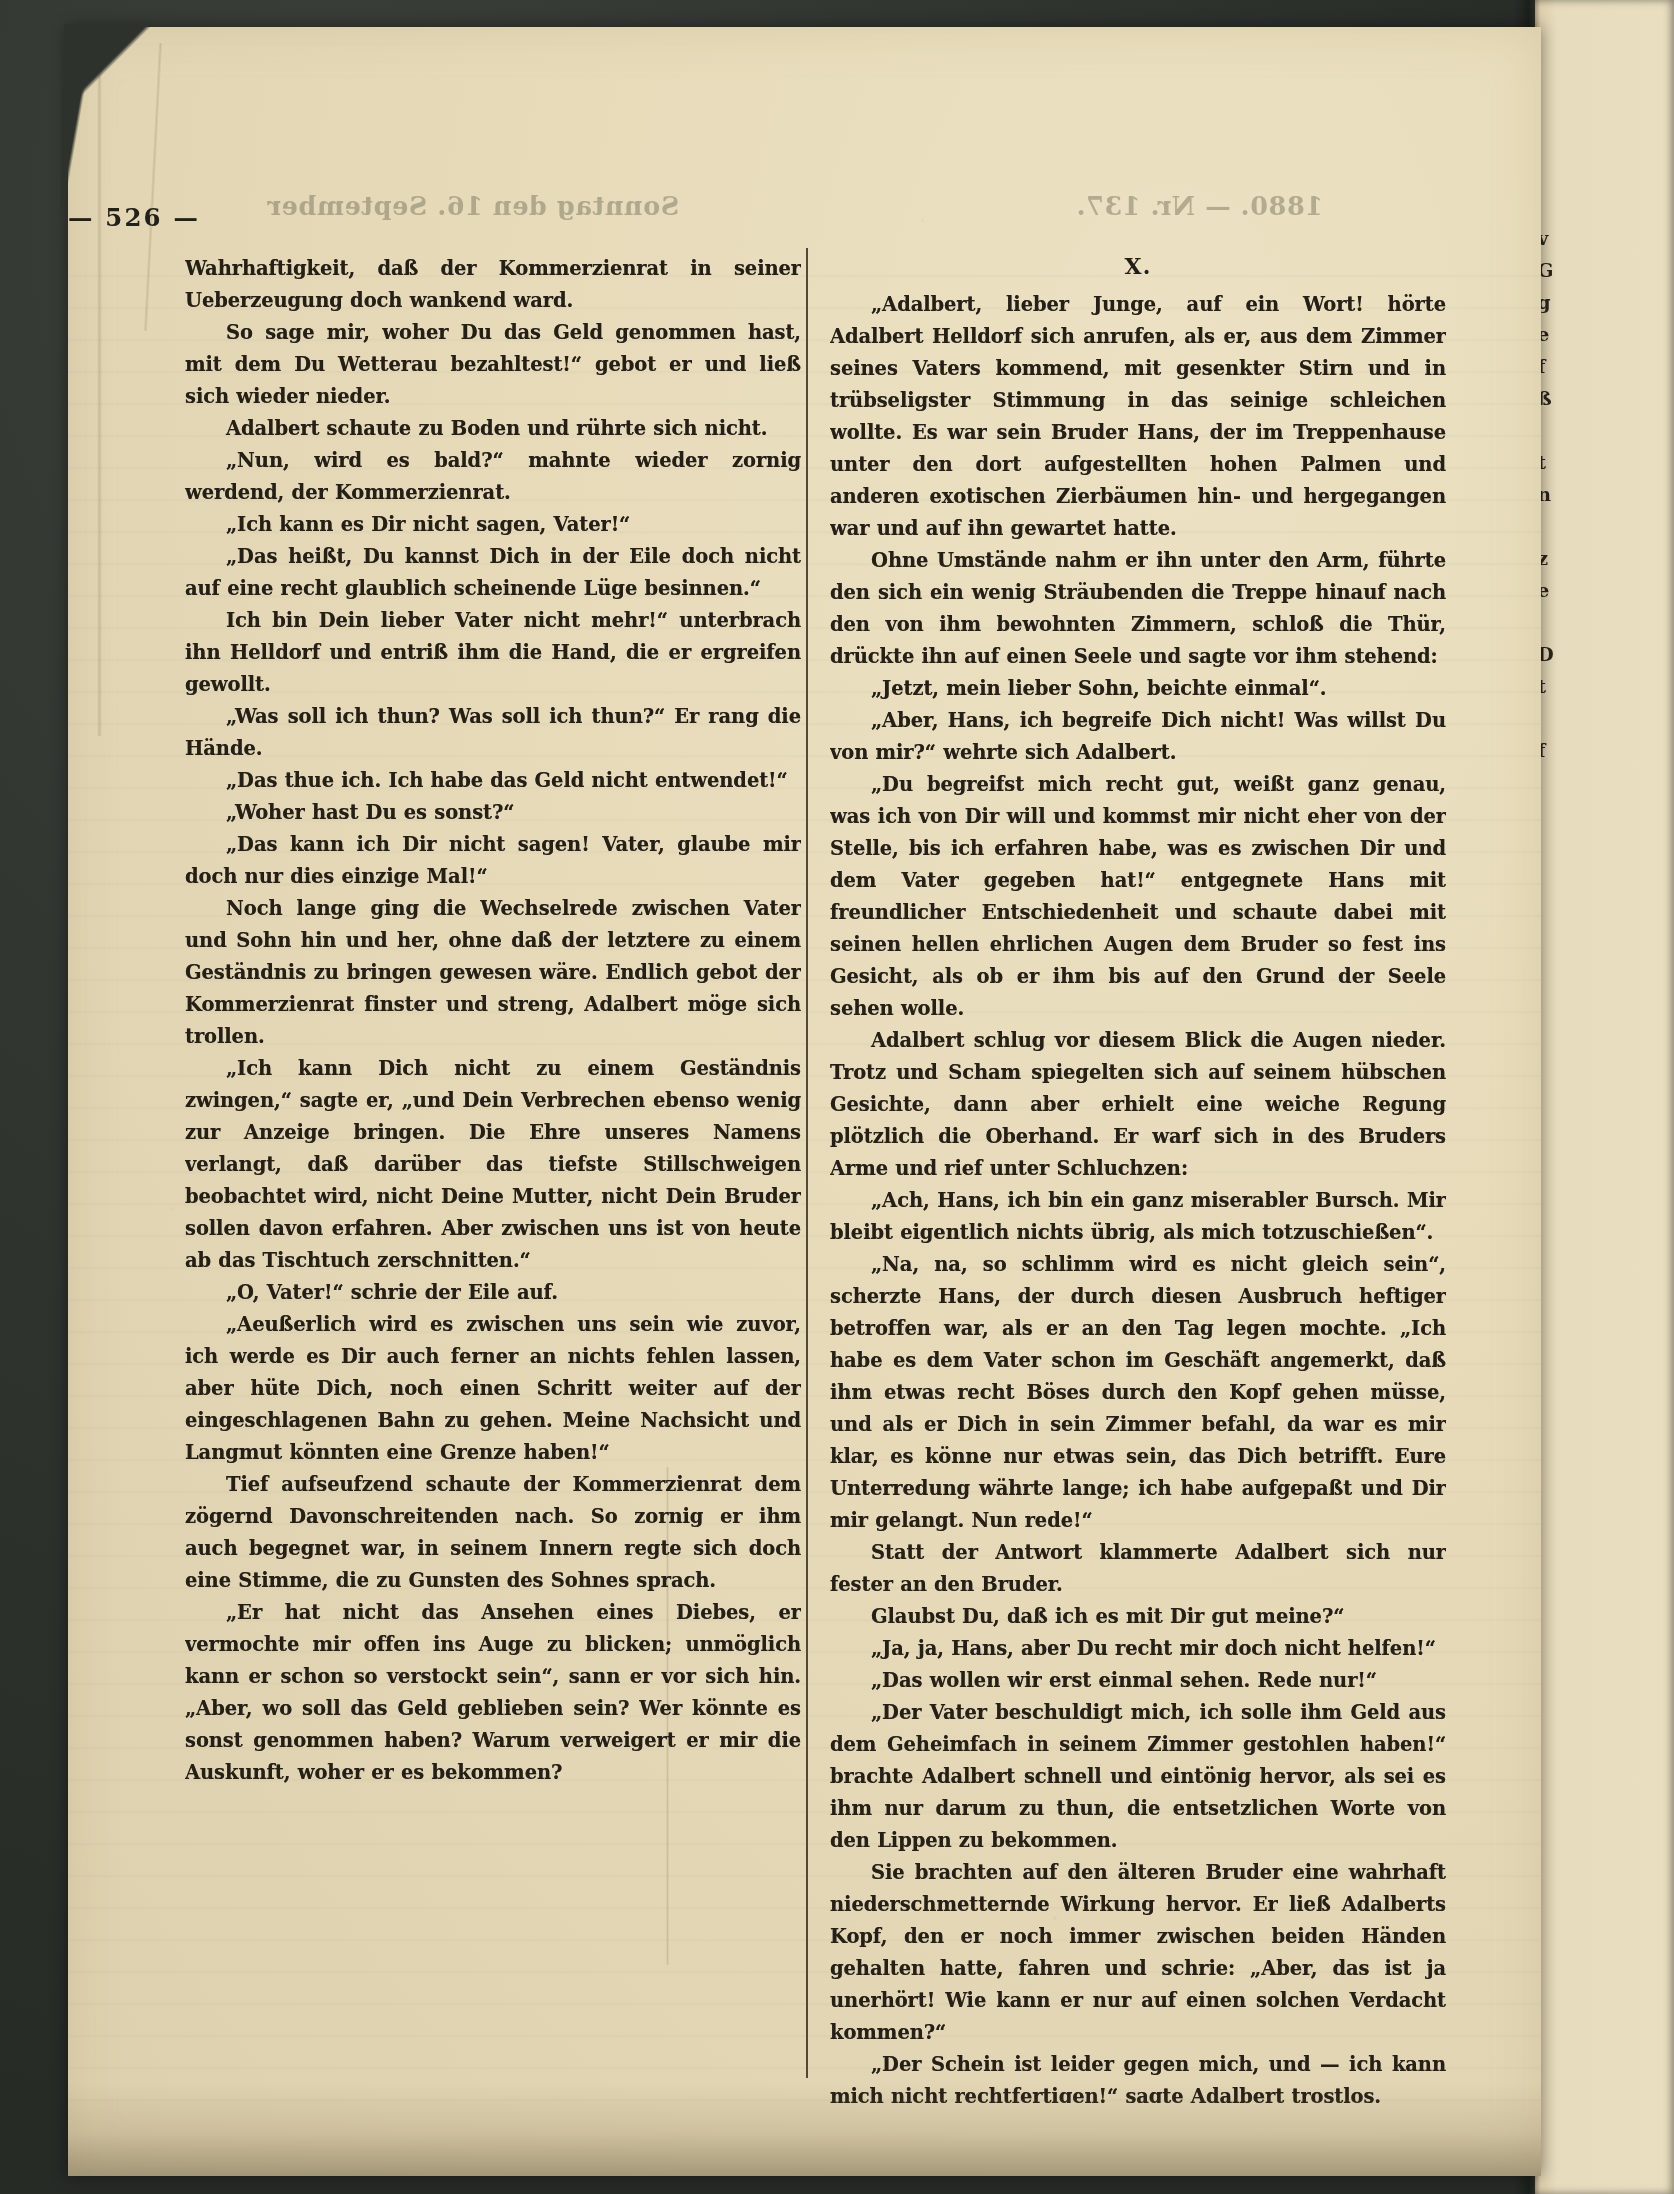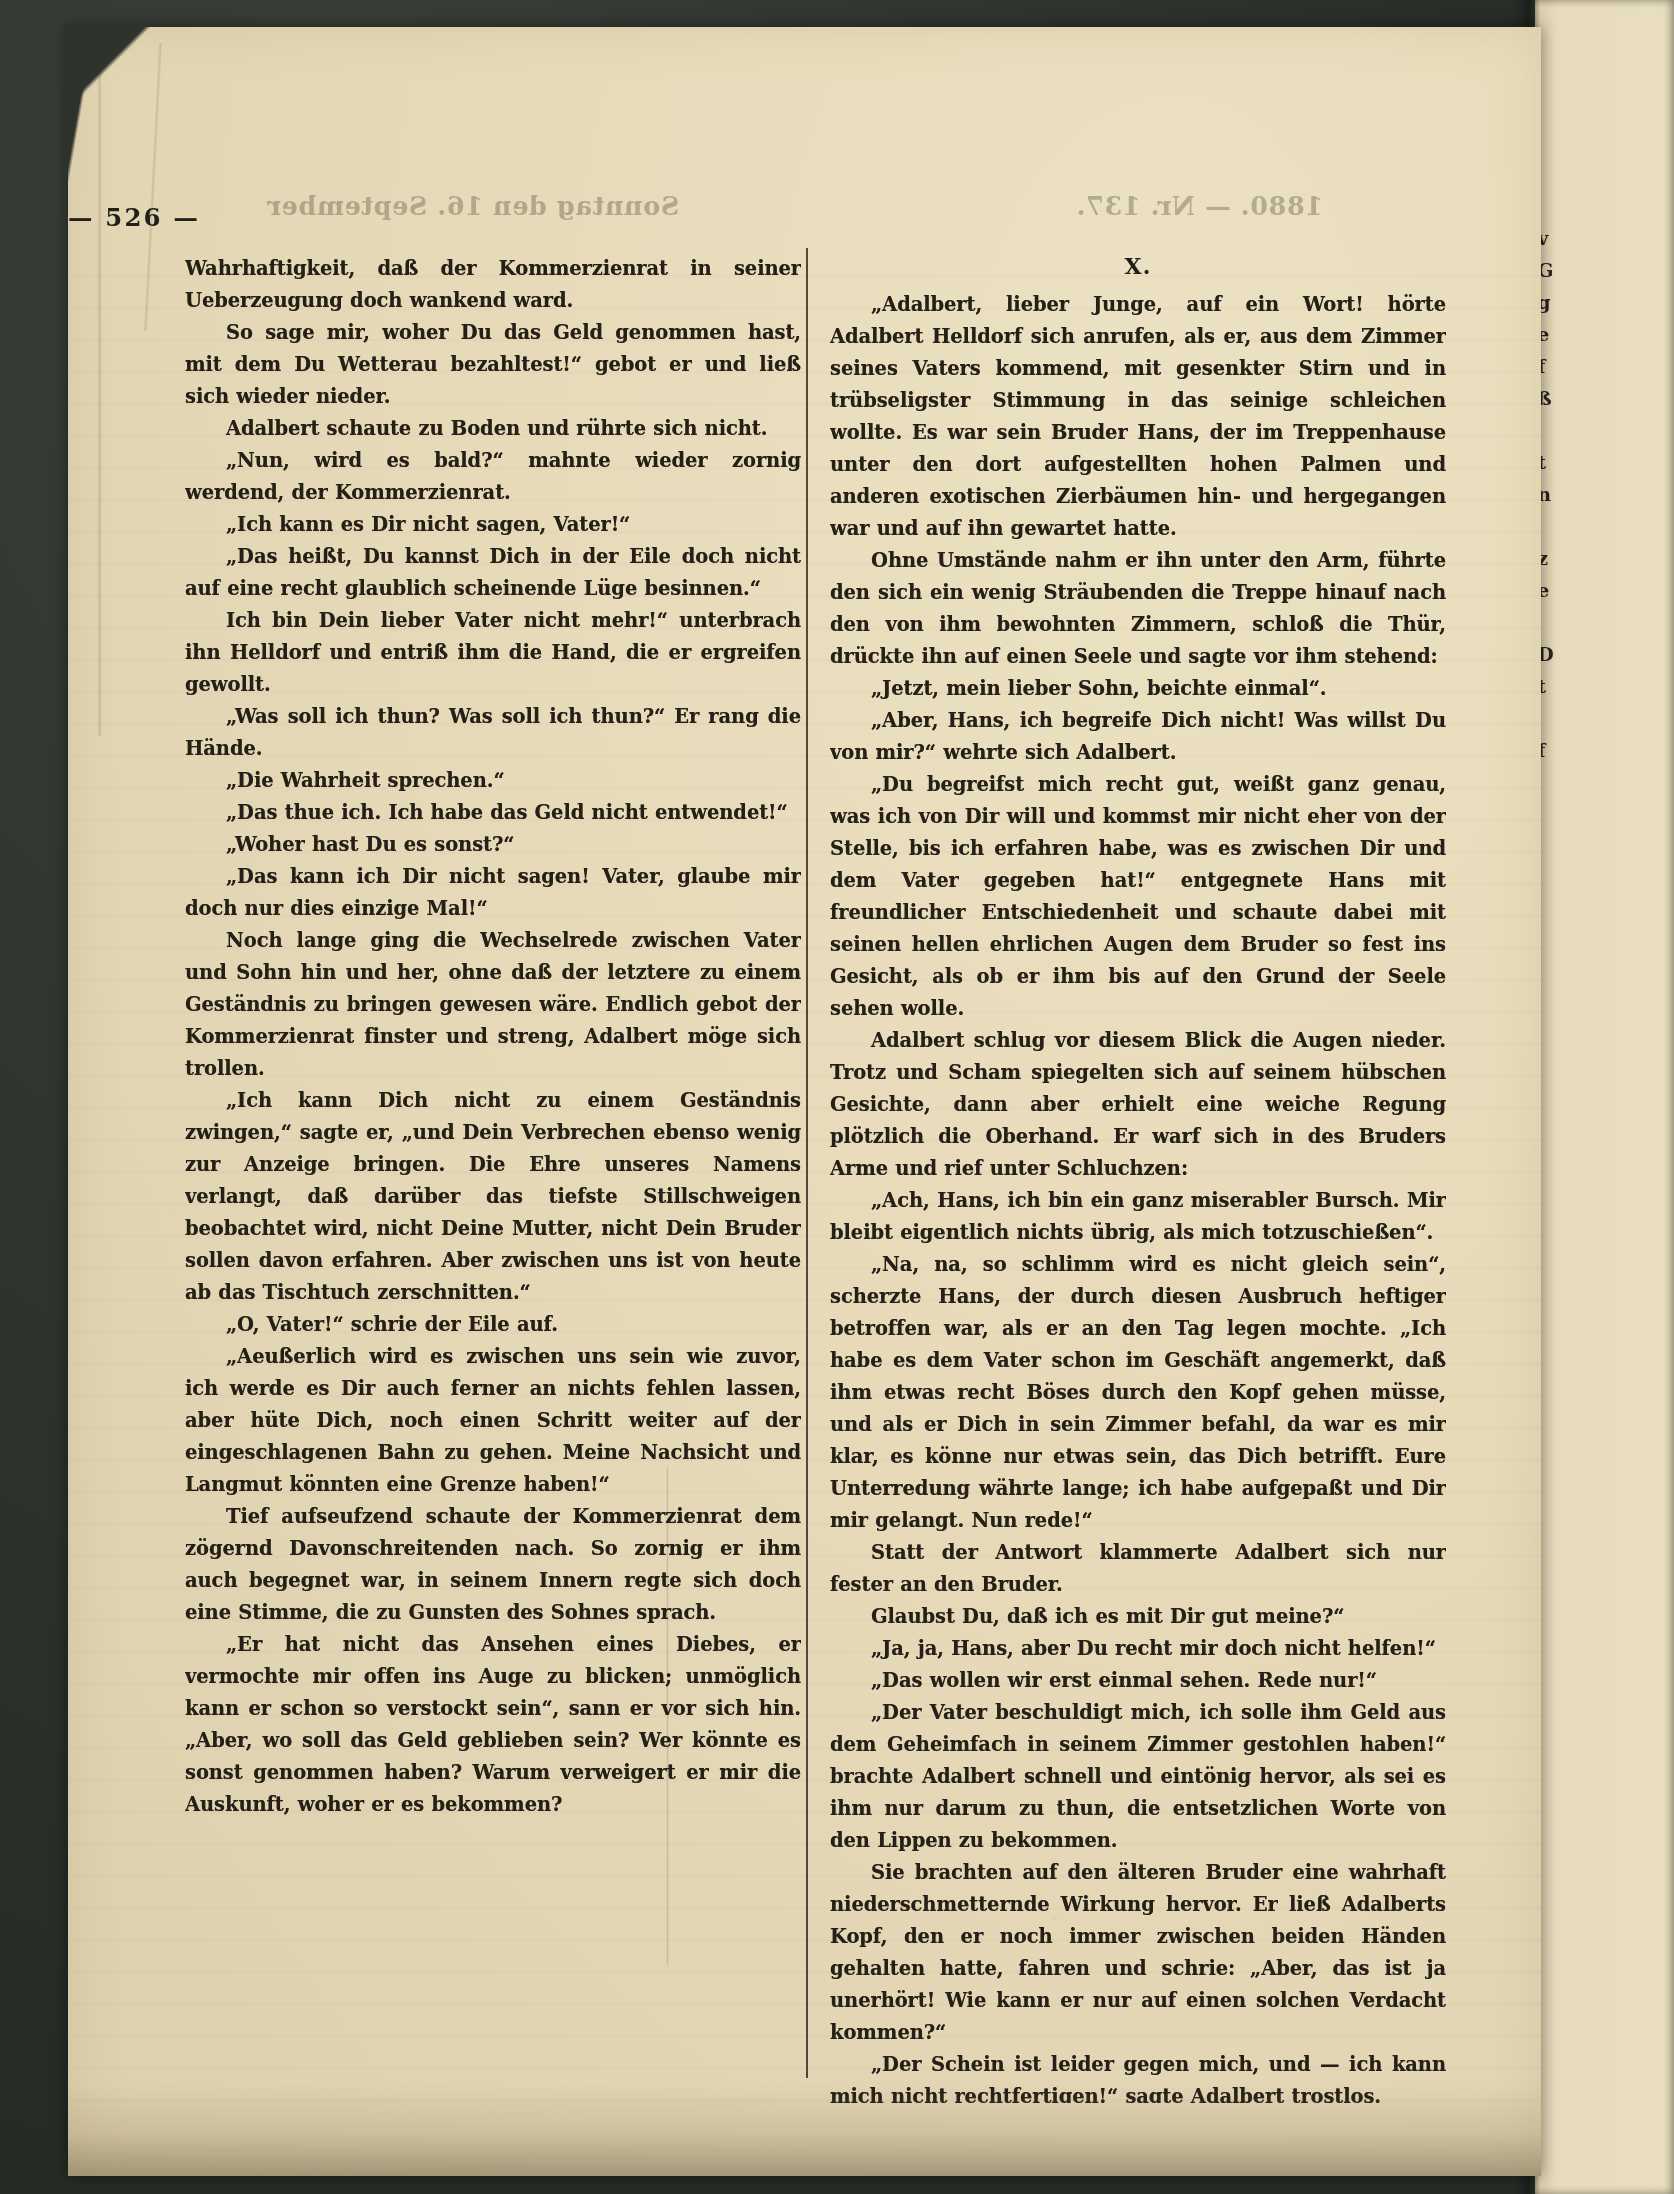--- a/index.html
+++ b/index.html
@@ -294,21 +294,20 @@
 
       <div class="column" id="col-left">
           <p class="para noindent">Wahrhaftigkeit, daß der Kommerzienrat in seiner Ueber­zeugung doch wankend ward.</p>
           <p class="para">So sage mir, woher Du das Geld genommen hast, mit dem Du Wetterau bezahltest!“ gebot er und ließ sich wieder nieder.</p>
           <p class="para">Adalbert schaute zu Boden und rührte sich nicht.</p>
           <p class="para">„Nun, wird es bald?“ mahnte wieder zornig werdend, der Kommerzienrat.</p>
           <p class="para">„Ich kann es Dir nicht sagen, Vater!“</p>
           <p class="para">„Das heißt, Du kannst Dich in der Eile doch nicht auf eine recht glaublich scheinende Lüge besinnen.“</p>
           <p class="para">Ich bin Dein lieber Vater nicht mehr!“ unterbrach ihn Helldorf und entriß ihm die Hand, die er ergreifen gewollt.</p>
           <p class="para">„Was soll ich thun?  Was soll ich thun?“   Er rang die Hände.</p>
-          <p class="para">„Die Wahrheit sprechen.“</p>
           <p class="para">„Das thue ich.  Ich habe das Geld nicht entwendet!“</p>
           <p class="para">„Woher hast Du es sonst?“</p>
           <p class="para">„Das kann ich Dir nicht sagen! Vater, glaube mir doch nur dies einzige Mal!“</p>
           <p class="para">Noch lange ging die Wechselrede zwischen Vater und Sohn hin und her, ohne daß der letztere zu einem Geständnis zu bringen gewesen wäre.   Endlich gebot der Kommerzienrat finster und streng, Adalbert möge sich trollen.</p>
           <p class="para">„Ich kann Dich nicht zu einem Geständnis zwingen,“ sagte er, „und Dein Verbrechen ebenso wenig zur Anzeige bringen.  Die Ehre unseres Namens verlangt, daß darüber das tiefste Stillschweigen beobachtet wird, nicht Deine Mutter, nicht Dein Bruder sollen davon erfahren.  Aber zwischen uns ist von heute ab das Tischtuch zerschnitten.“</p>
           <p class="para">„O, Vater!“ schrie der Eile auf.</p>
           <p class="para">„Aeußerlich wird es zwischen uns sein wie zuvor, ich werde es Dir auch ferner an nichts fehlen lassen, aber hüte Dich, noch einen Schritt weiter auf der eingeschlagenen Bahn zu gehen.  Meine Nachsicht und Langmut könnten eine Grenze haben!“</p>
           <p class="para">Tief aufseufzend schaute der Kommerzienrat dem zögernd Davonschreitenden nach.  So zornig er ihm auch begegnet war, in seinem Innern regte sich doch eine Stimme, die zu Gunsten des Sohnes sprach.</p>
           <p class="para">„Er hat nicht das Ansehen eines Diebes, er vermochte mir offen ins Auge zu blicken; unmöglich kann er schon so verstockt sein“, sann er vor sich hin.  „Aber, wo soll das Geld geblieben sein? Wer könnte es sonst genommen haben? Warum verweigert er mir die Auskunft, woher er es bekommen?</p>
         </div>

